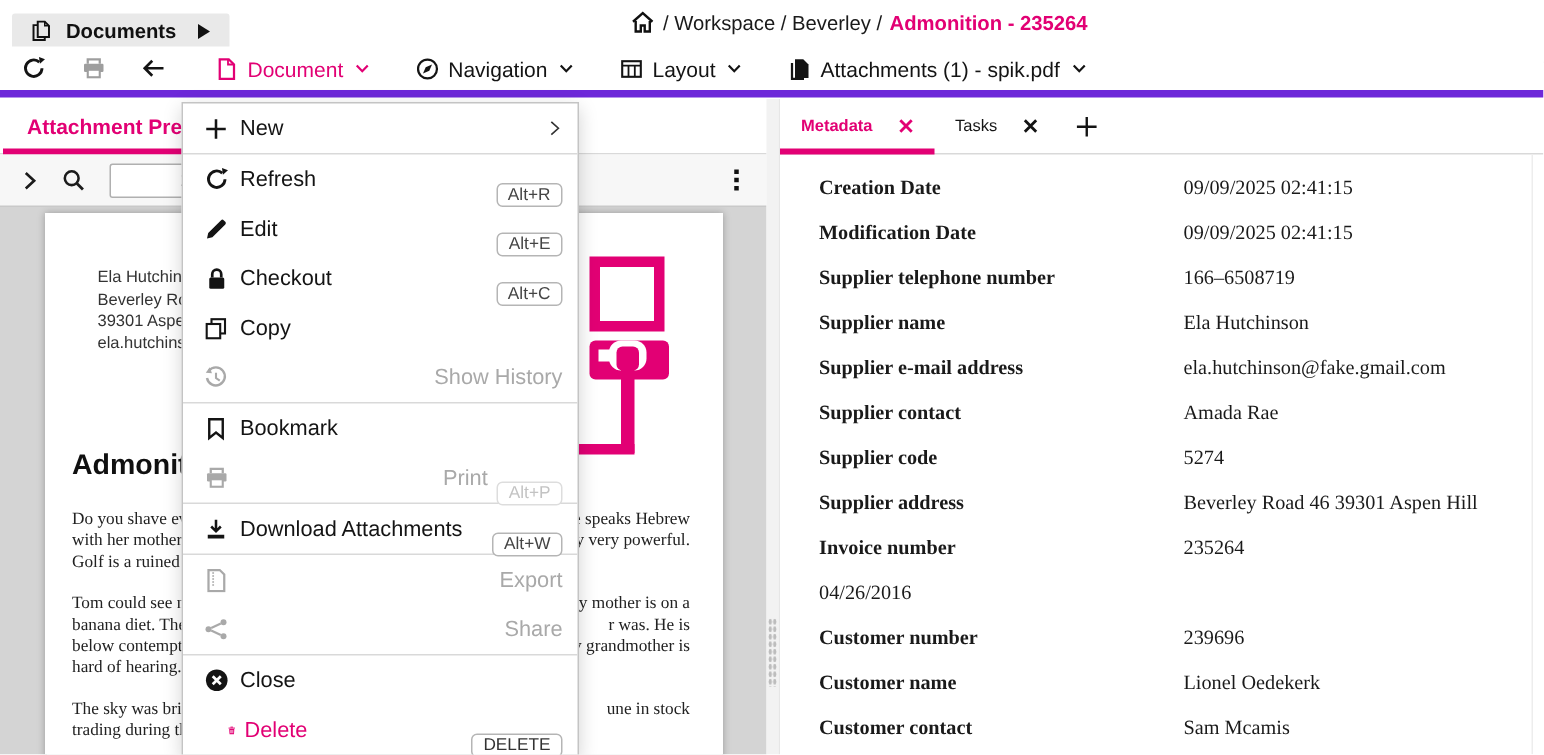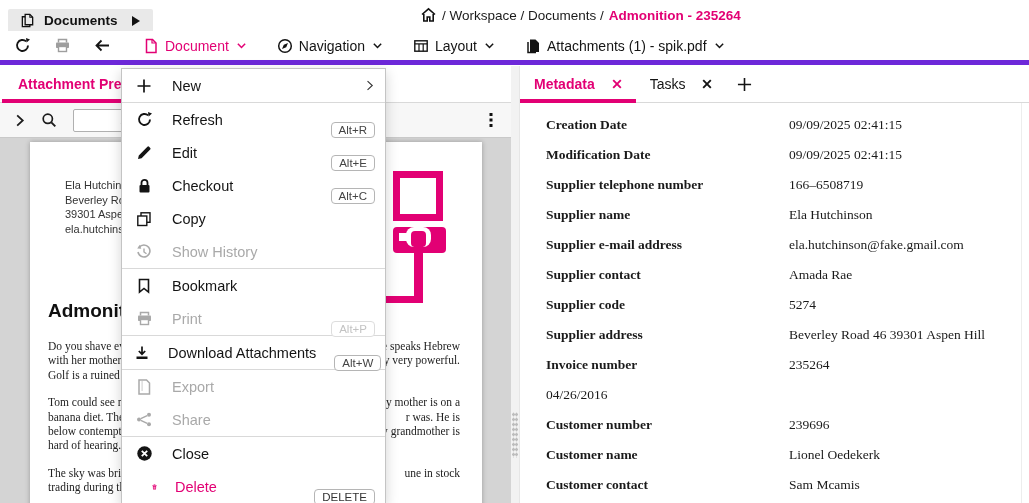--- a/index.html
+++ b/index.html
@@ -42,21 +42,21 @@
   .scroll-line { position:absolute; top:37px; right:7px; bottom:0; width:1px; background:#ededed; }
 
   
   .tabstrip { height:37px; border-bottom:1px solid #d9d9d9; display:flex; align-items:stretch;
               background:#fff; position:relative; }
   .lp-tab { margin-left:2px; display:flex; align-items:center; padding:0 16px;
             color:var(--accent); font-weight:bold; font-size:14px; position:relative; white-space:nowrap; }
   .lp-tab::after, .rtab.active::after { content:""; position:absolute; left:0; right:0; bottom:-1px;
             height:4px; background:var(--accent); }
   .rtabs { display:flex; align-items:stretch; }
-  .rtab { display:flex; align-items:center; gap:17px; padding:0 14px; font-size:14px;
+  .rtab { display:flex; align-items:center; gap:17px; padding:0 14px; font-size:11px;
           color:#141414; position:relative; white-space:nowrap; }
   .rtab.active { color:var(--accent); font-weight:bold; }
   .rtab-close { display:inline-flex; color:inherit; }
   .rtab-plus { margin-left:11px; display:flex; align-items:center; color:#141414; }
 
   
   .pdf-toolbar { position:absolute; top:37px; left:0; right:0; height:35px; background:#f7f7f7;
                  border-bottom:1px solid #c9c9c9; display:flex; align-items:center; }
   .pt-btn { width:30px; height:34px; display:flex; align-items:center; justify-content:center; color:#1c1c1c; }
   .pt-btn:first-child { margin-left:4px; }
@@ -78,24 +78,24 @@
 
   
   .fields { position:absolute; top:44px; left:0; right:0; padding-left:26px; }
   .field-row { display:flex; padding:6px 0;font-family:Liberation Serif, serif; }
   .f-label { width:243px; font-weight:bold; font-size:13.5px; line-height:18px; color:#1a1a1a; }
   .f-value { width:212px; font-size:13.5px; line-height:18px; color:#1a1a1a; }
 
   
   .context-menu { position:absolute; left:121px; top:68px; width:265px; background:#fff;
                   border:1px solid #c4c4c4; box-shadow:0 4px 12px rgba(0,0,0,.18); z-index:50; }
-  .menu-item { height:33px; display:flex; align-items:center; gap:18px; padding:0 10px 0 12px;
+  .menu-item { height:33px; display:flex; align-items:center; gap:6px; padding:0 10px 0 12px;
                font-size:14.5px; color:#141414; }
   .mi-icon { width:20px; display:flex; justify-content:center; color:#141414; }
-  .menu-item.disabled, .menu-item.disabled .mi-icon { color:#a9a9a9; }
+  .menu-item.disabled, .menu-item.disabled .mi-icon { color:#a9a9a9;text-align:right; }
   .menu-item.accent, .menu-item.accent .mi-icon { color:var(--accent);padding-left:15px; }
   .mi-label { flex:1; white-space:nowrap; }
   .mi-badge { border:1px solid #b5b5b5; border-radius:4px; font-size:11.5px; padding:1px 7px;
               color:#444; background:#fff; white-space:nowrap;margin-top:20px; }
   .menu-item.disabled .mi-badge { border-color:#ddd; color:#c3c3c3; }
   .menu-item.accent .mi-badge { color:#333; }
   .mi-sub { color:#333; display:flex; }
   .menu-sep { height:1px; background:#d9d9d9; }
 </style>
 </head>
@@ -119,21 +119,21 @@
           </svg>
         </span>
     </div>
     <div class="breadcrumb">
       <span class="icon">
           <svg width="17" height="16" viewBox="0 0 16 16">
             <path d="M1.5 7.5L8 1.8l6.5 5.7" fill="none" stroke="currentColor" stroke-width="1.6"></path>
             <path d="M3.3 7v7h3.4v-4h2.6v4h3.4V7" fill="none" stroke="currentColor" stroke-width="1.6"></path>
           </svg>
         </span>
-      <span class="bc-path"> / Workspace / Documents / </span>
+      <span class="bc-path"> / Workspace / Beverley / </span>
       <span class="bc-current">Admonition - 235264</span>
     </div>
   </header>
 
   <div class="toolbar">
     <button class="tb-iconbtn">
       <span class="icon">
           <svg width="17" height="17" viewBox="0 0 17 17">
             <path d="M14 8.5A5.5 5.5 0 1 1 12.2 4.4" fill="none" stroke="currentColor" stroke-width="1.9"></path>
             <path d="M12 1l.6 4.5 3.4-3z" fill="currentColor"></path>

